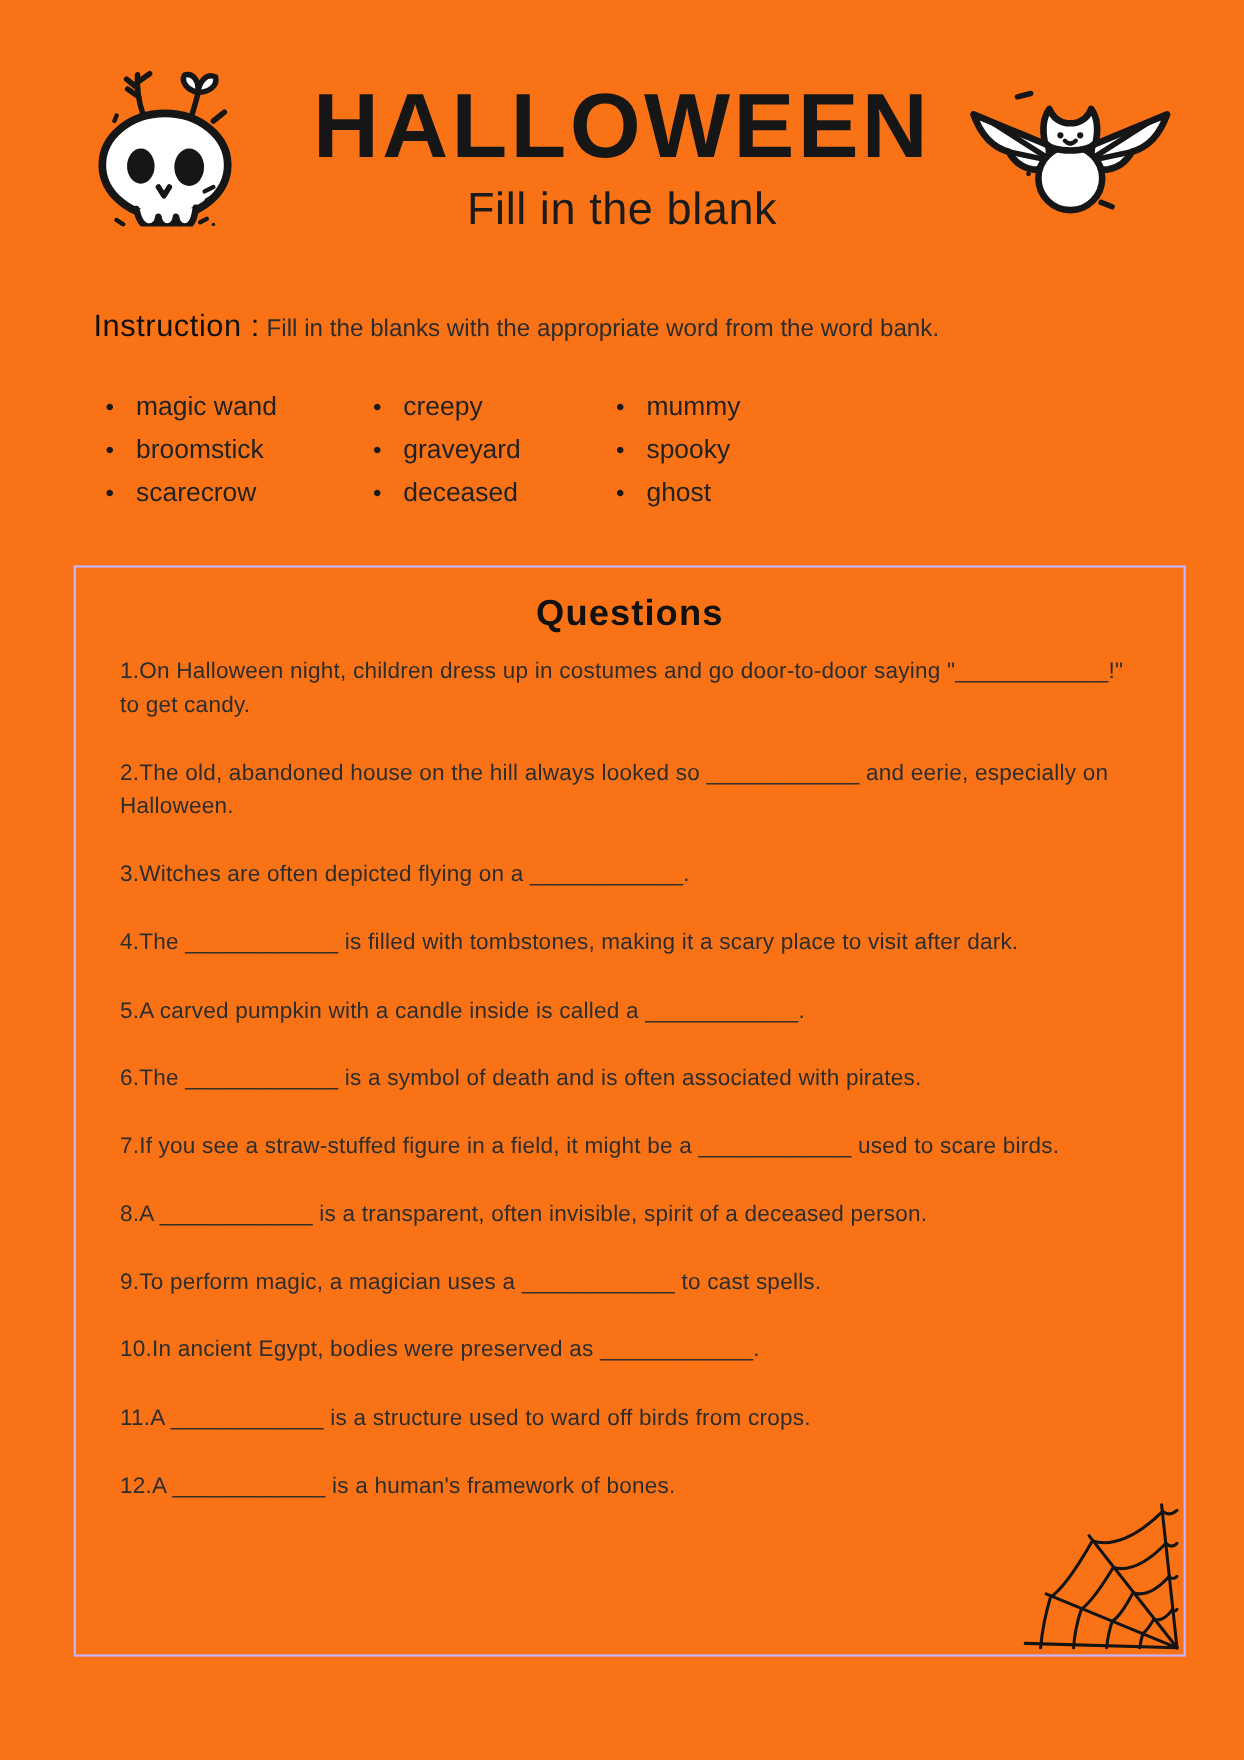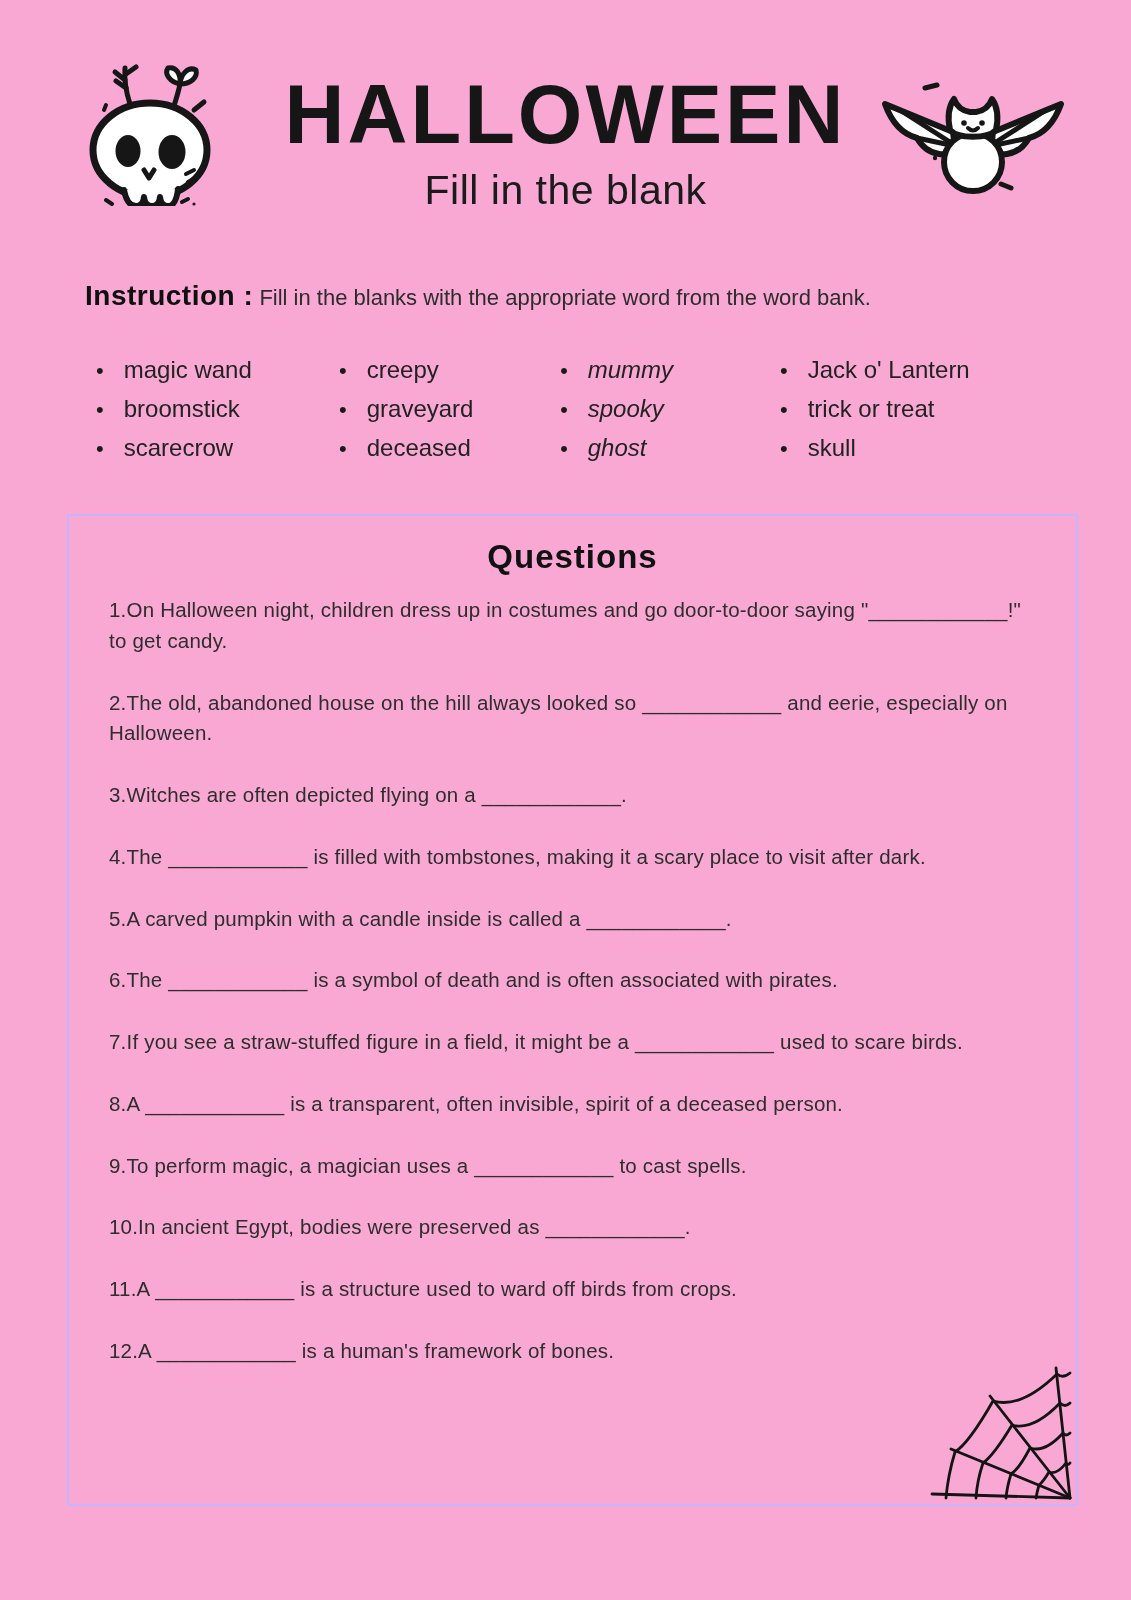--- a/index.html
+++ b/index.html
@@ -1,46 +1,46 @@
 <!DOCTYPE html>
 <html><head>
 <meta charset="utf-8">
 <style>
   * { margin:0; padding:0; box-sizing:border-box; }
   html,body { background:#ffffff; }
   .page {
     position:relative;
     width:1131px; height:1600px;
-    background:#f9a8d4;
+    background:#f97316;
     font-family:"Liberation Sans","DejaVu Sans",sans-serif;
     color:#232323;
     overflow:hidden;
   }
   
   .hdr { position:relative; height:250px; }
   .skull-wrap { position:absolute; left:82px; top:58px; }
   .bat-wrap   { position:absolute; right:58px; top:66px; }
   .titles { text-align:center; padding-top:76px; }
   .main-title {
     font-size:83px; font-weight:bold; letter-spacing:3px;
     color:#161616; line-height:.95;
   }
   .sub-title {
     font-size:41px; font-weight:normal; letter-spacing:0.5px;
     color:#1b1b1b; margin-top:12px;
   }
   
   .instruction { margin:30px 0 0 85px; font-size:22px; color:#2c2c2c; }
-  .instruction b { font-size:28px; font-weight:bold; color:#101010; letter-spacing:0.5px; }
+  .instruction b { font-size:28px; font-weight:normal; color:#101010; letter-spacing:0.5px; }
   
   .word-bank { display:flex; margin:44px 0 0 96px; }
   .wb-col { display:flex; flex-direction:column; gap:11px; }
   .wb-col:nth-child(1){ width:243px;text-align:right; }
   .wb-col:nth-child(2){ width:221px; }
-  .wb-col:nth-child(3){ width:220px;font-style:italic; }
+  .wb-col:nth-child(3){ width:220px; }
   .wb-item { display:flex; align-items:baseline; font-size:24px; color:#222; }
   .wb-item::before { content:"•"; font-size:22px; margin-right:20px; color:#1a1a1a; }
   
   .qbox {
     position:relative;
     margin:52px 0 0 67px;
     width:1011px; height:992px;
     border:2px solid #c4b5fd;
     padding:16px 40px 0 40px;
   }
@@ -140,25 +140,20 @@
     <div class="wb-col">
         <div class="wb-item">creepy</div>
         <div class="wb-item">graveyard</div>
         <div class="wb-item">deceased</div>
       </div>
     <div class="wb-col">
         <div class="wb-item">mummy</div>
         <div class="wb-item">spooky</div>
         <div class="wb-item">ghost</div>
       </div>
-    <div class="wb-col">
-        <div class="wb-item">Jack o' Lantern</div>
-        <div class="wb-item">trick or treat</div>
-        <div class="wb-item">skull</div>
-      </div>
   </div>
 
   <div class="qbox">
     <div class="qbox-title">Questions</div>
 
     <div class="q-list">
         <p class="q-item">1.On Halloween night, children dress up in costumes and go door-to-door saying "____________!" to get candy.</p>
         <p class="q-item">2.The old, abandoned house on the hill always looked so ____________ and eerie, especially on Halloween.</p>
         <p class="q-item">3.Witches are often depicted flying on a ____________.</p>
         <p class="q-item">4.The ____________ is filled with tombstones, making it a scary place to visit after dark.</p>

